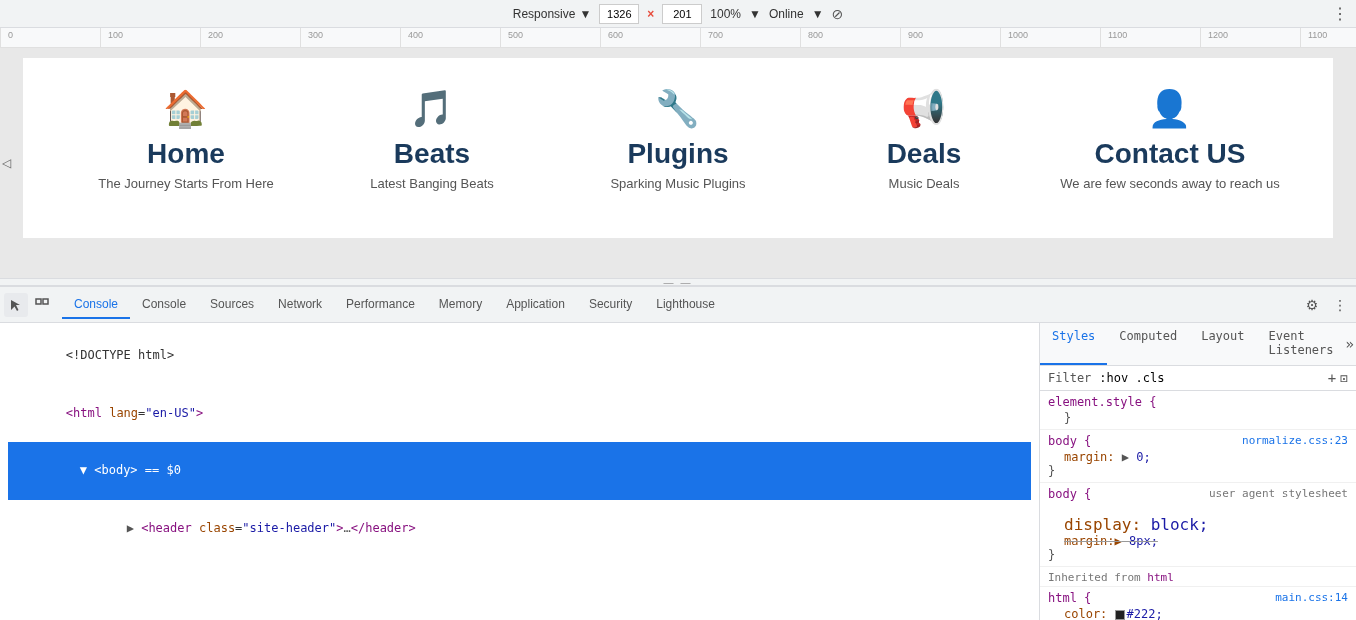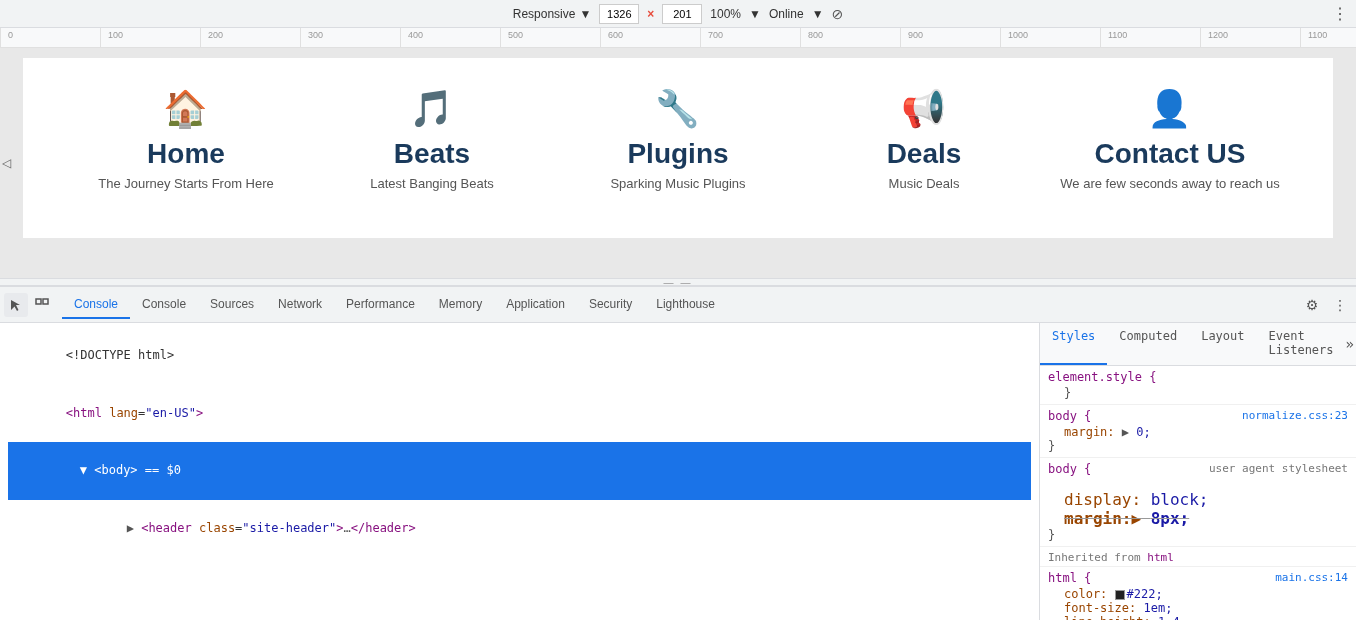--- a/index.html
+++ b/index.html
@@ -453,20 +453,26 @@
     </div>
 
     <div class="styles-panel">
       <div class="styles-tabs">
         <div class="styles-tab active">Styles</div>
         <div class="styles-tab">Computed</div>
         <div class="styles-tab">Layout</div>
         <div class="styles-tab">Event Listeners</div>
         <div class="styles-more">»</div>
       </div>
+      <div class="styles-filter">
+        <span style="color:#555; font-size:12px;">Filter</span>
+        <input type="text" value=":hov .cls" style="border: none; outline: none; font-size: 12px; font-family: monospace; flex: 1 1 0%; padding-left: 4px;">
+        <span style="font-size:14px; color:#555; cursor:pointer;">+</span>
+        <span style="font-size:13px; color:#555; cursor:pointer;">⊡</span>
+      </div>
 
       <div class="styles-block">
         <div class="styles-selector">
           <span class="selector">element.style {</span>
         </div>
         <div style="padding-left:16px; font-size:12px; color:#555;">}</div>
       </div>
 
       <div class="styles-block">
         <div class="styles-selector">
@@ -480,21 +486,21 @@
       </div>
 
       <div class="styles-block">
         <div class="styles-selector">
           <span class="selector">body {</span>
           <span class="styles-source" style="float:right; font-size:11px; color:#777;">user agent stylesheet</span>
         </div>
         <div style="padding-left:16px; font-size:16px;margin-top:14px;">
           <span class="styles-prop">display:</span> <span class="styles-val">block;</span>
         </div>
-        <div style="padding-left:16px; font-size:16px;font-weight:bold;">
+        <div style="padding-left:16px; font-size:12px;">
           <span class="styles-strikethrough"><span class="styles-prop">margin:▶</span> <span class="styles-val">8px;</span></span>
         </div>
         <div style="padding-left:0px; font-size:12px; color:#555;">}</div>
       </div>
 
       <div class="inherited-label">
         Inherited from <span class="html-tag">html</span>
       </div>
       <div class="styles-block">
         <div class="styles-selector">

